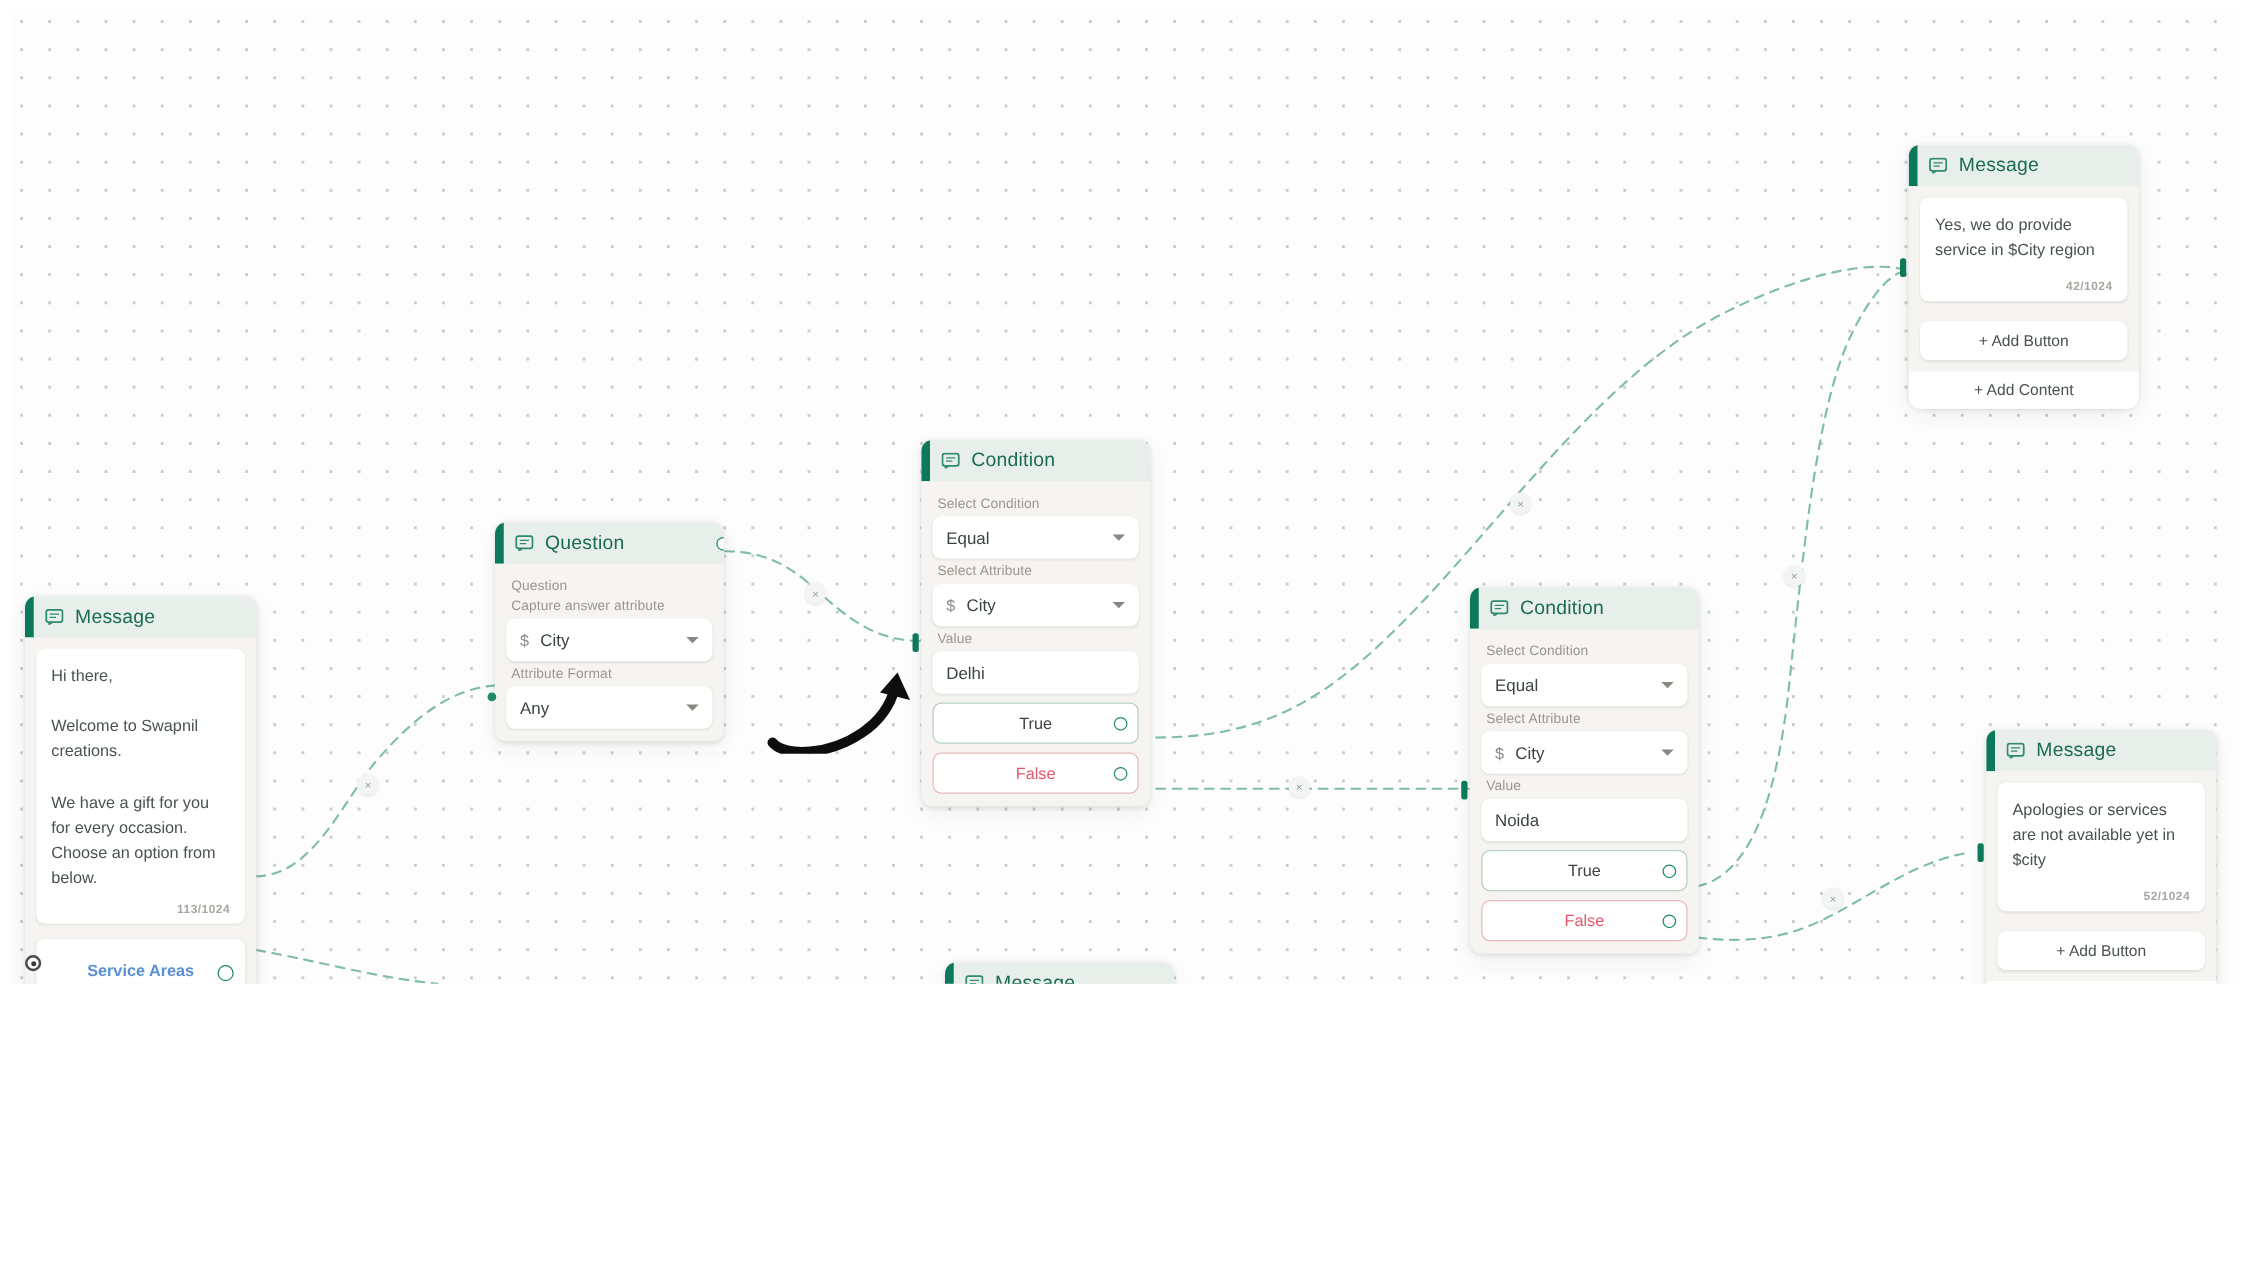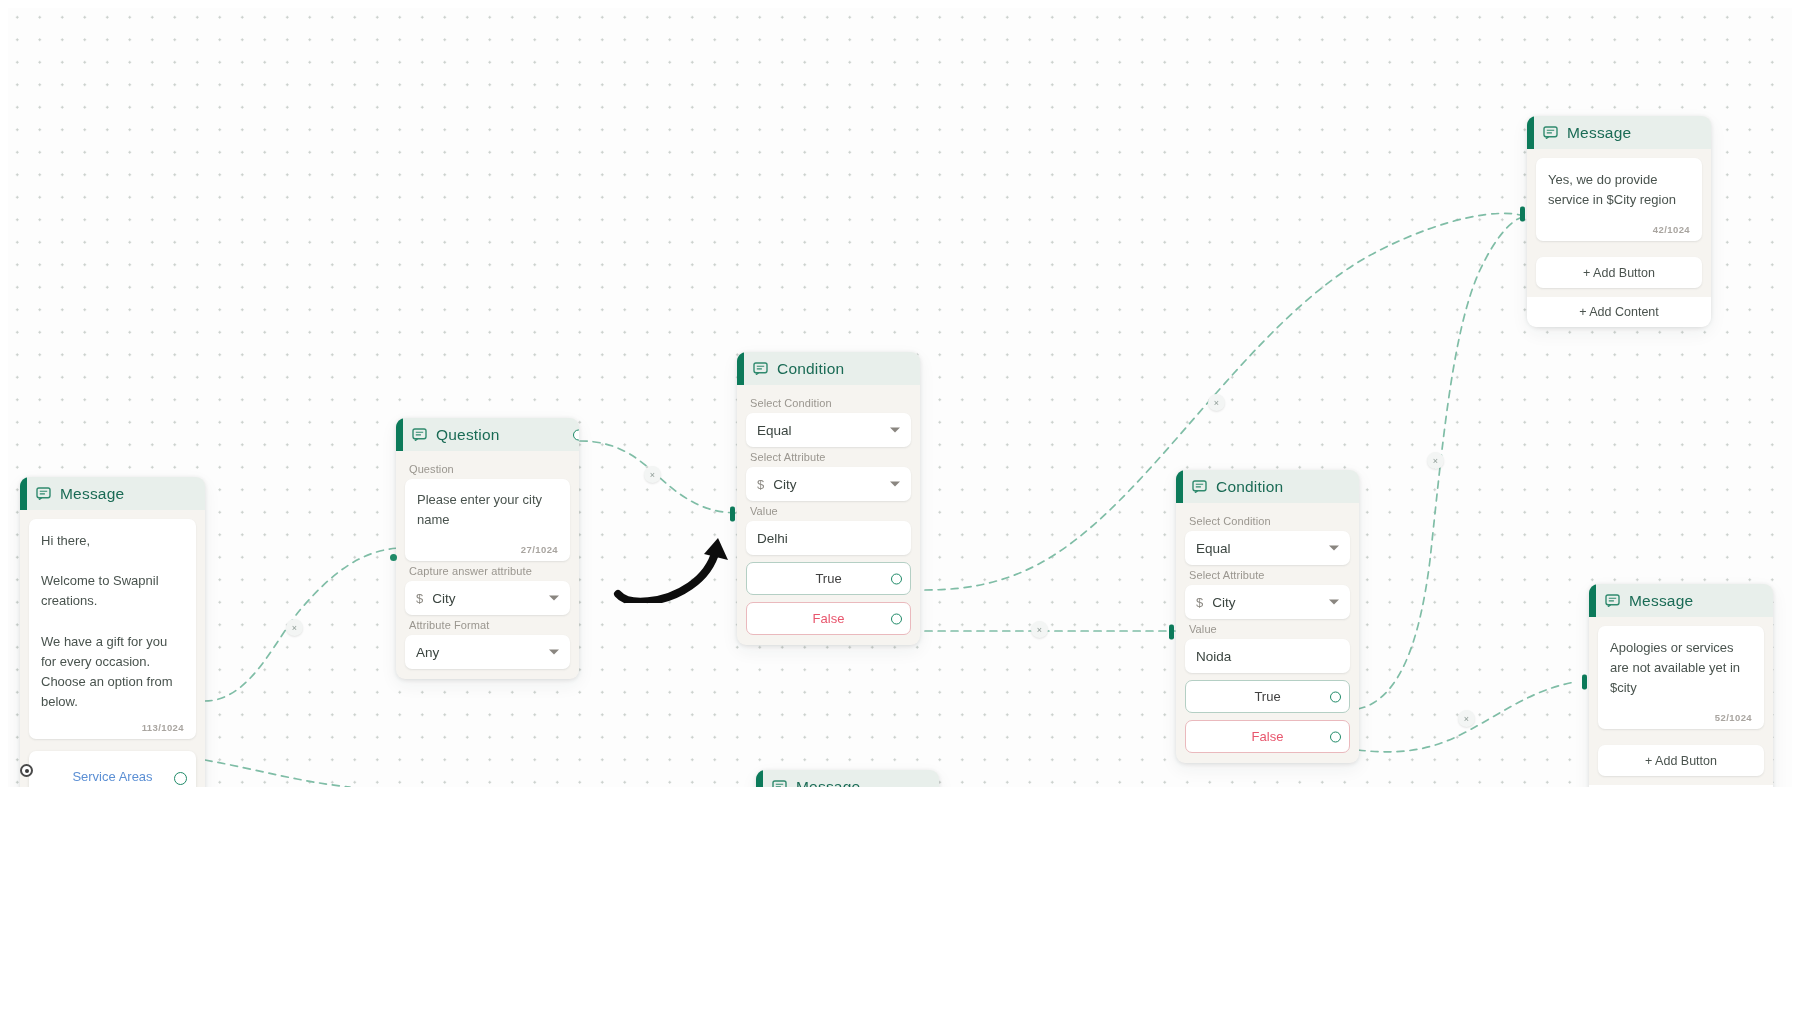--- a/index.html
+++ b/index.html
@@ -200,21 +200,21 @@
     <div class="node-body" style="padding:9px 9px 4px 9px;">
       <div class="input-box" style="padding:12px 12px 6px 12px;">
         <div class="msg-text">Hi there,
 
 Welcome to Swapnil creations.
 
 We have a gift for you for every occasion. Choose an option from below.</div>
         <div class="counter" style="margin-top:10px;">113/1024</div>
       </div>
     </div>
-    <div style="padding:0 9px 9px 9px;">
+    <div style="padding:0 9px 9px 9px;font-weight:bold;">
       <div class="choice">
         <span class="target-dot"></span>
         <span class="choice-label">Service Areas</span>
         <span class="choice-port"></span>
         <span class="choice-counter">13/20</span>
       </div>
 
     </div>
   </div>
 
@@ -224,24 +224,20 @@
         <rect x="1" y="1" width="14" height="10.5" rx="2" fill="none" stroke="#2f8a6e" stroke-width="1.5"></rect>
         <path d="M3.5 12 L3.5 13.3 L6 11.8" fill="none" stroke="#2f8a6e" stroke-width="1.4" stroke-linejoin="round"></path>
         <line x1="4" y1="4.6" x2="12" y2="4.6" stroke="#2f8a6e" stroke-width="1.2"></line>
         <line x1="4" y1="7.4" x2="9.5" y2="7.4" stroke="#2f8a6e" stroke-width="1.2"></line>
       </svg>
       <span class="head-title">Question</span>
       <span class="port-head"></span>
     </div>
     <div class="node-body">
       <div class="field-label">Question</div>
-      <div class="input-box" style="min-height:52px;padding:11px 12px 6px 12px;">
-        <div class="msg-text">Please enter your city name</div>
-        <div class="counter" style="margin-top:14px;">27/1024</div>
-      </div>
       <div class="field-label">Capture answer attribute</div>
       <div class="select-box">
         <span class="dollar">$</span>
         <span>City</span>
         <span class="caret"></span>
       </div>
       <div class="field-label">Attribute Format</div>
       <div class="select-box">
         <span>Any</span>
         <span class="caret"></span>

